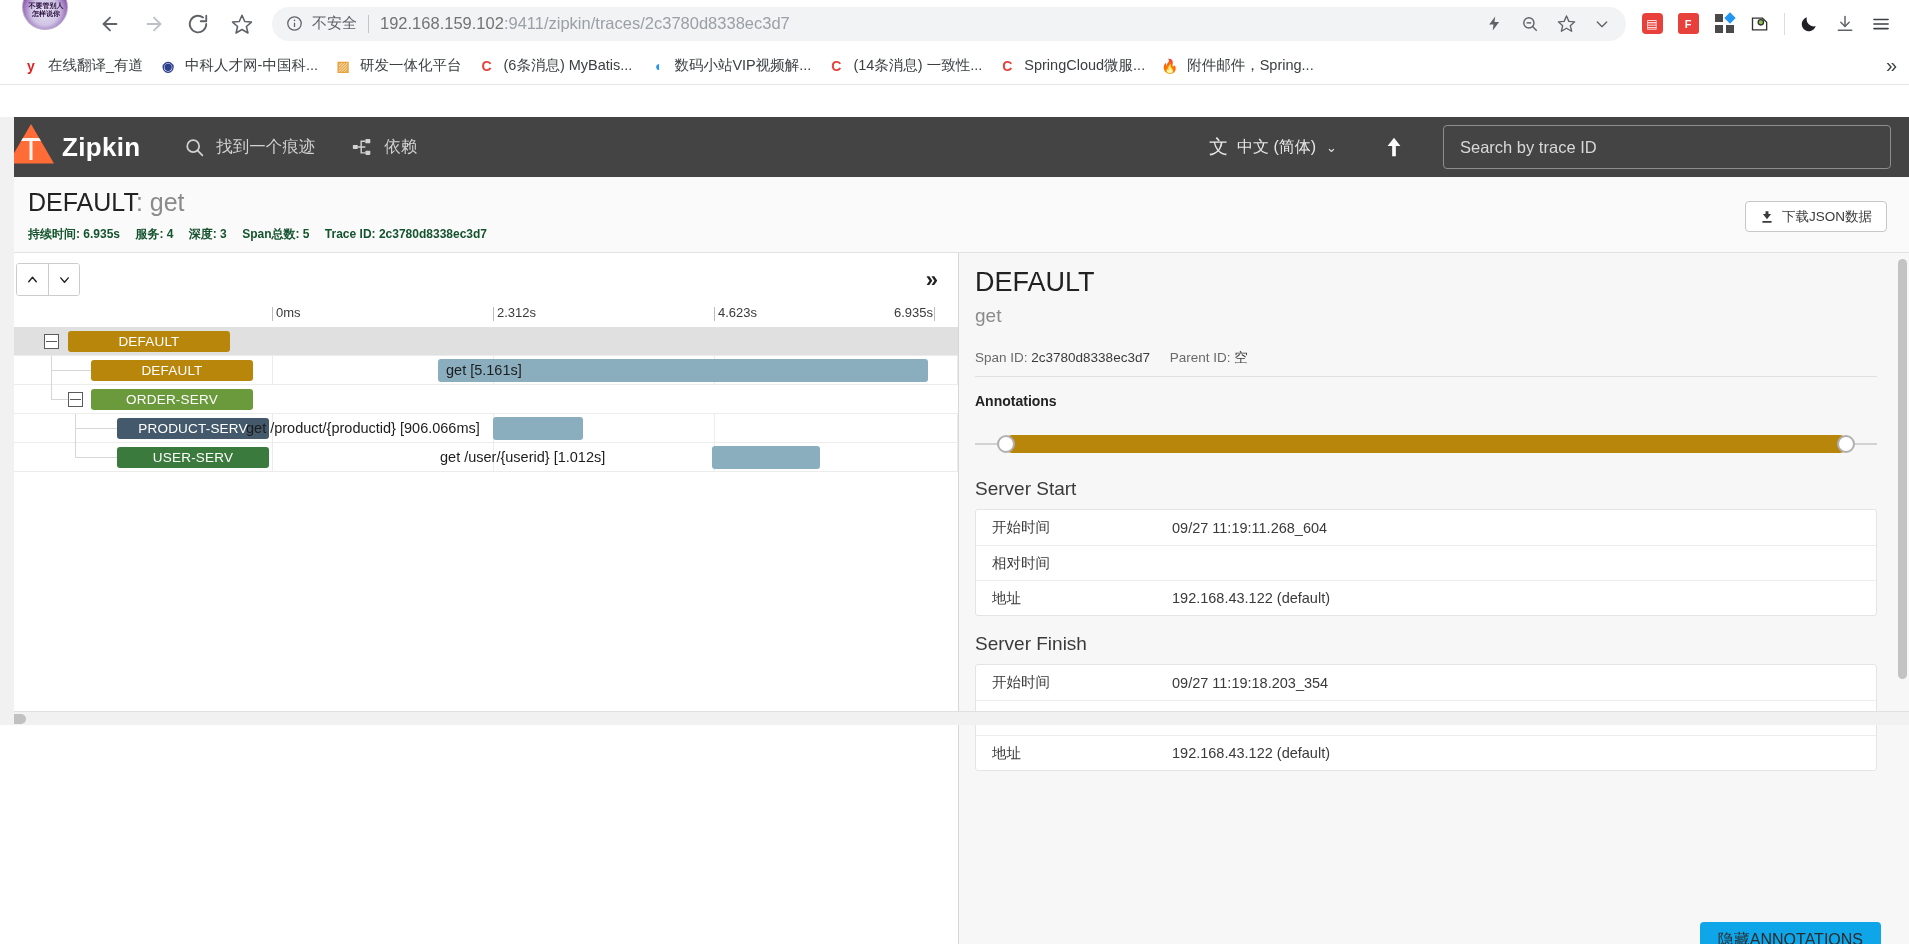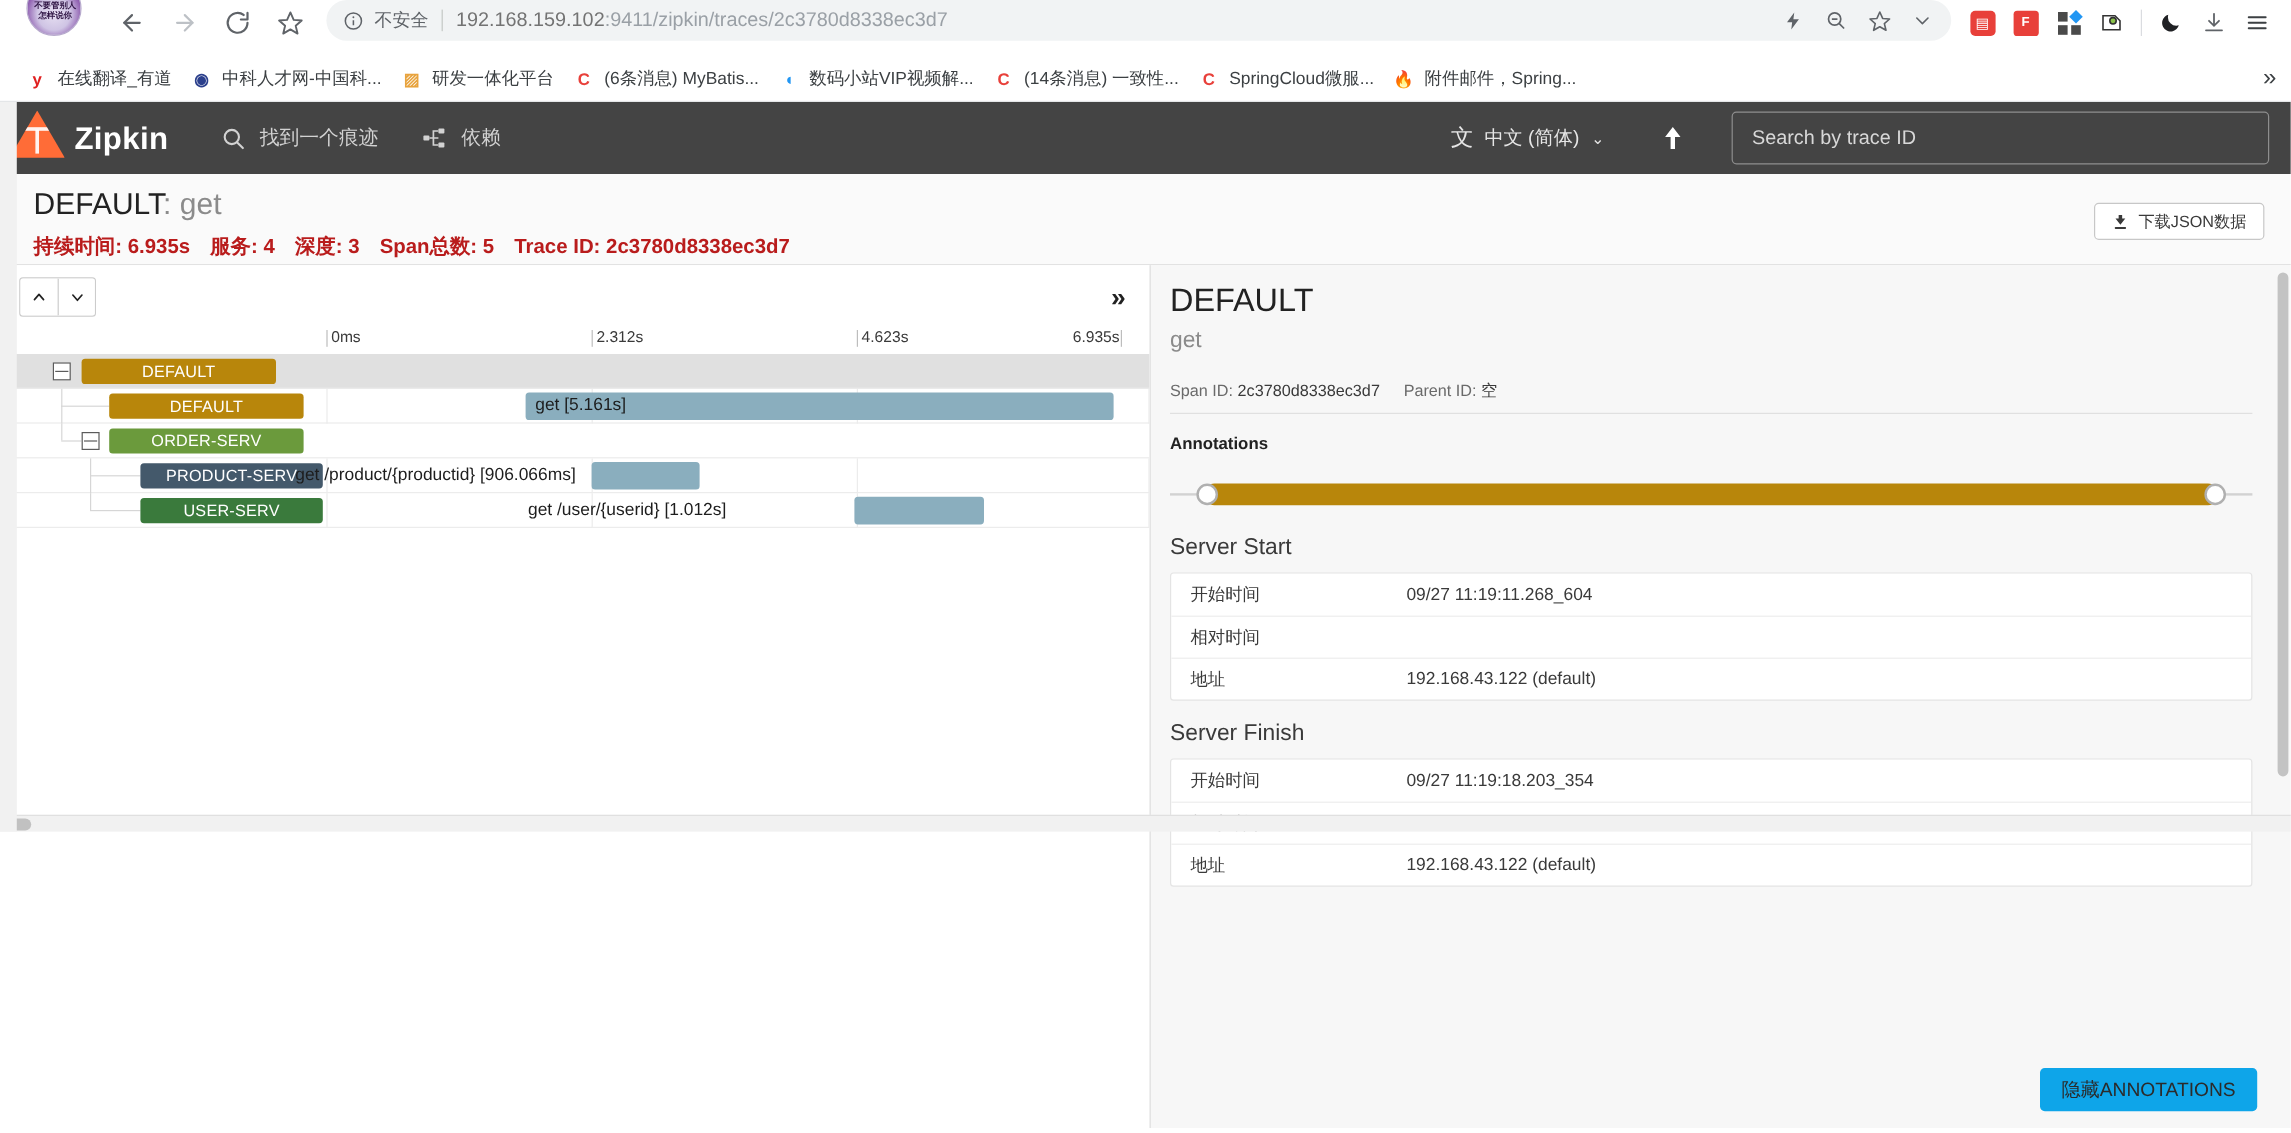--- a/index.html
+++ b/index.html
@@ -10,21 +10,21 @@
     overflow: hidden;
   }
 
   
   #browser-chrome { width: 100%; }
 
   #nav-bar {
     height: 47px;
     background: #ffffff;
     display: flex;
-    align-items: flex-start;
+    align-items: center;
     padding: 0 10px 0 0;
   }
   .tab-stub {
     width: 88px; height: 47px; position: relative;
     flex: 0 0 88px;
     overflow: hidden;
   }
   .tab-stub .favicon-art {
     position: absolute; left: 22px; top: -16px;
     width: 46px; height: 46px; border-radius: 50%;
@@ -103,21 +103,21 @@
   .bm-label {
     font-size: 14.5px; color: #3c4043; white-space: nowrap;
     overflow: hidden; text-overflow: ellipsis;
   }
   #bm-overflow {
     position: absolute; right: 12px; top: 6px;
     font-size: 20px; color: #3c4043; cursor: pointer; line-height: 24px;
   }
 
   
-  #zipkin-app { width: 100%; height: 608px; position: relative; background: #fff; }
+  #zipkin-app { width: 100%; height: 608px; position: relative; background: #fff; margin-top: 32px; }
 
   #zk-header {
     height: 60px; background: #444444; display: flex; align-items: center;
     padding: 0 18px 0 0; color: #ffffff;
   }
   #zk-logo-wrap {
     width: 62px; height: 60px; display: flex; align-items: center; justify-content: center;
     flex: 0 0 62px;
   }
   #zk-logo {
@@ -166,21 +166,21 @@
   }
   #zk-search-input::placeholder { color: #d8d8d8; }
 
   
   #trace-summary {
     background: #fafafa; border-bottom: 1px solid #e2e2e2;
     padding: 11px 22px 13px 28px; position: relative; height: 76px;
   }
   #trace-title { font-size: 25px; color: #222222; font-weight: normal; }
   #trace-title .tt-op { color: #8b8b8b; }
-  #trace-meta { margin-top: 9px; font-size: 17px; color: #b91c1c; }
+  #trace-meta { margin-top: 9px; font-size: 12px; color: #14532d; }
   #trace-meta .lab { font-weight: bold; }
   #trace-meta .val { font-weight: bold; margin-right: 12px; }
   #download-json {
     position: absolute; right: 22px; top: 24px;
     border: 1px solid #c7c7c7; border-radius: 4px; background: #fff;
     height: 31px; padding: 0 14px; display: flex; align-items: center;
     font-size: 13.5px; color: #3a3a3a; cursor: pointer;
   }
   #download-json .dl-ico { margin-right: 8px; display: flex; align-items: center; }
 

